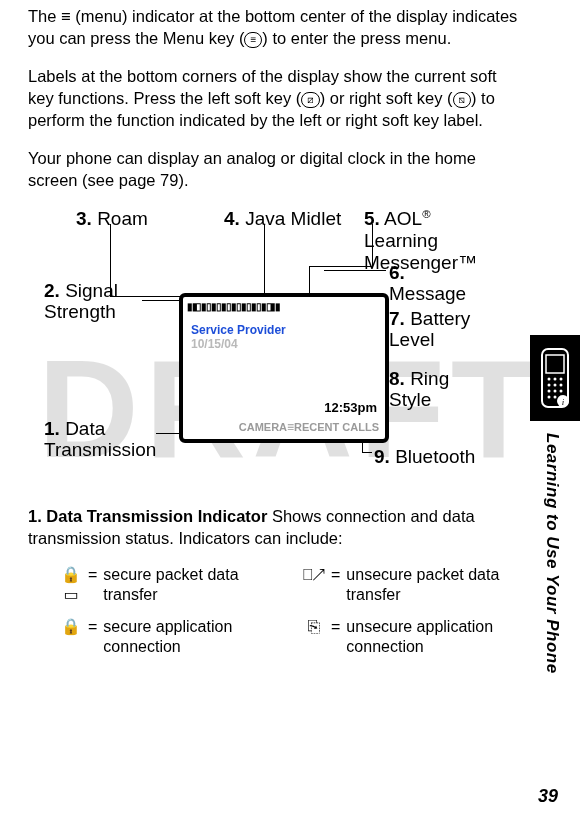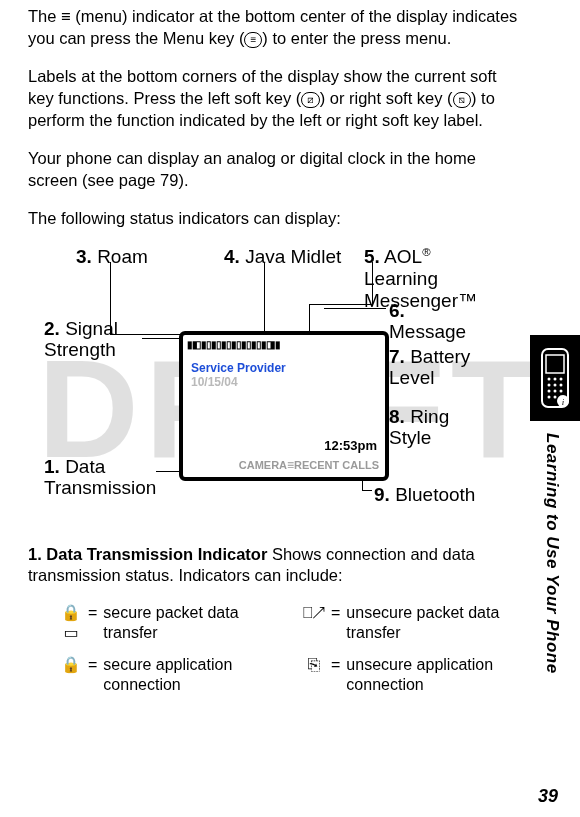--- a/index.html
+++ b/index.html
@@ -193,21 +193,20 @@
   <p class="para">
     <span>The </span><span>≡</span><span> (menu) indicator at the bottom center of the display indicates you can press the Menu key (</span><span class="keyicon">≡</span><span>) to enter the press menu.</span>
   </p>
 
   <p class="para">
     <span>Labels at the bottom corners of the display show the current soft key functions. Press the left soft key (</span><span class="keyicon">⧄</span><span>) or right soft key (</span><span class="keyicon">⧅</span><span>) to perform the function indicated by the left or right soft key label.</span>
   </p>
 
   <p class="para">Your phone can display an analog or digital clock in the home screen (see page 79).</p>
 
-  <p class="para">The following status indicators can display:</p>
 
   <div class="figure-wrap">
 
     <div class="lbl" style="left:12px; top:0;"><b>3.</b> <span>Roam</span></div>
     <div class="lbl" style="left:160px; top:0;"><b>4.</b> <span>Java Midlet</span></div>
     <div class="lbl" style="left:300px; top:0; width:140px;"><b>5.</b> <span>AOL</span><sup>®</sup><span> Learning Messenger™</span></div>
 
     <div class="lbl" style="left:-20px; top:72px; width:100px;"><b>2.</b> <span>Signal Strength</span></div>
 
     <div class="lbl" style="left:325px; top:54px;"><b>6.</b> <span>Message</span></div>

